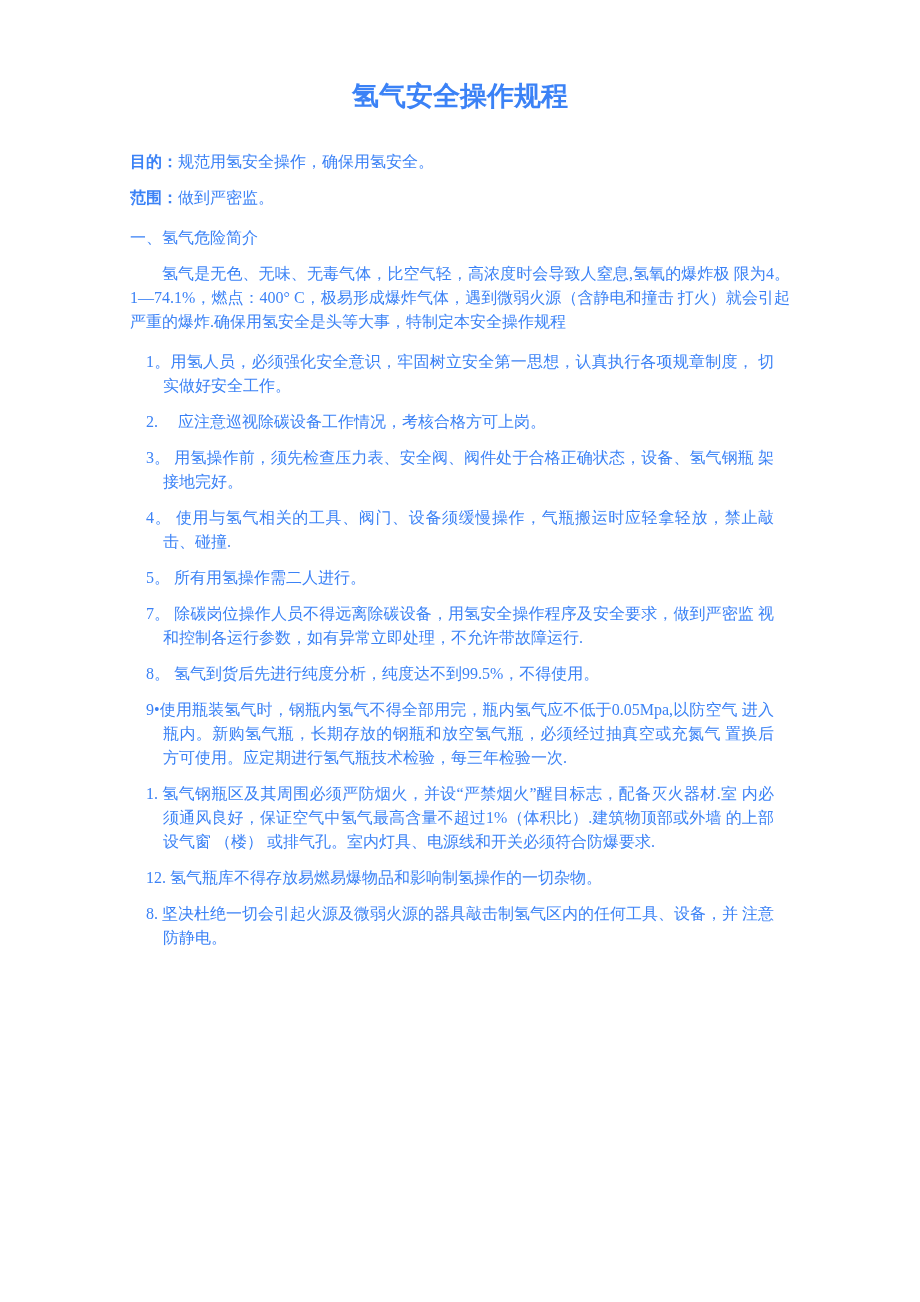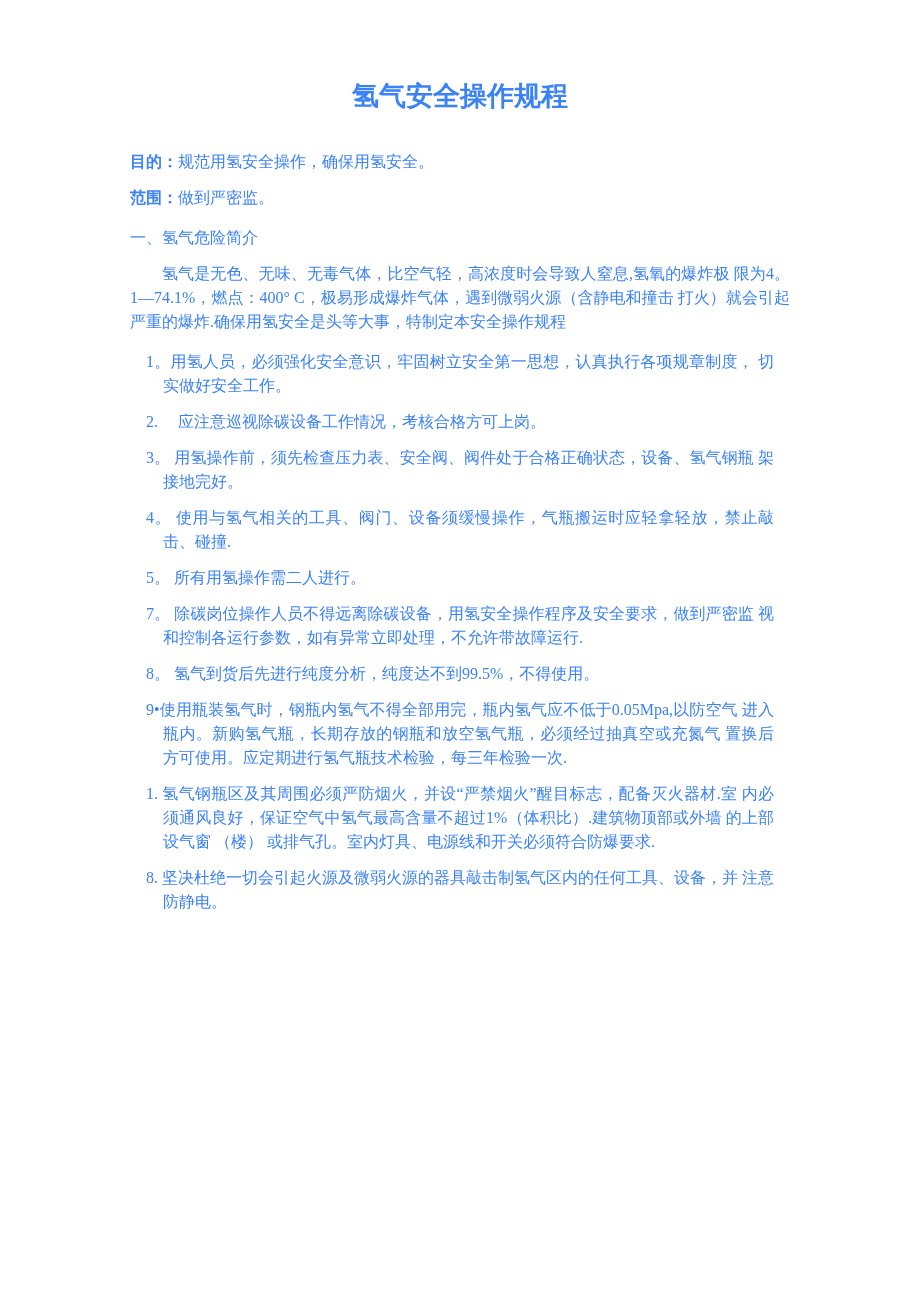--- a/index.html
+++ b/index.html
@@ -84,17 +84,18 @@
 
   <p class="item"><span class="marker">7。 </span><span class="body">除碳岗位操作人员不得远离除碳设备，用氢安全操作程序及安全要求，做到严密监 视和控制各运行参数，如有异常立即处理，不允许带故障运行.</span></p>
 
   <p class="item"><span class="marker">8。 </span><span class="body">氢气到货后先进行纯度分析，纯度达不到99.5%，不得使用。</span></p>
 
   <p class="item"><span class="marker">9•</span><span class="body">使用瓶装氢气时，钢瓶内氢气不得全部用完，瓶内氢气应不低于0.05Mpa,以防空气 进入瓶内。新购氢气瓶，长期存放的钢瓶和放空氢气瓶，必须经过抽真空或充氮气 置换后方可使用。应定期进行氢气瓶技术检验，每三年检验一次.</span></p>
 
   <p class="item"><span class="marker">1. </span><span class="body">氢气钢瓶区及其周围必须严防烟火，并设“严禁烟火”醒目标志，配备灭火器材.室 内必须通风良好，保证空气中氢气最高含量不超过1%（体积比）.建筑物顶部或外墙 的上部设气窗 （楼） 或排气孔。室内灯具、电源线和开关必须符合防爆要求.</span></p>
 
 
+  <p class="item"><span class="marker">12. </span><span class="body">氢气瓶库不得存放易燃易爆物品和影响制氢操作的一切杂物。</span></p>
 
   <p class="item"><span class="marker">8. </span><span class="body">坚决杜绝一切会引起火源及微弱火源的器具敲击制氢气区内的任何工具、设备，并 注意防静电。</span></p>
 </div>
 
 </div>
 
 </body></html>

